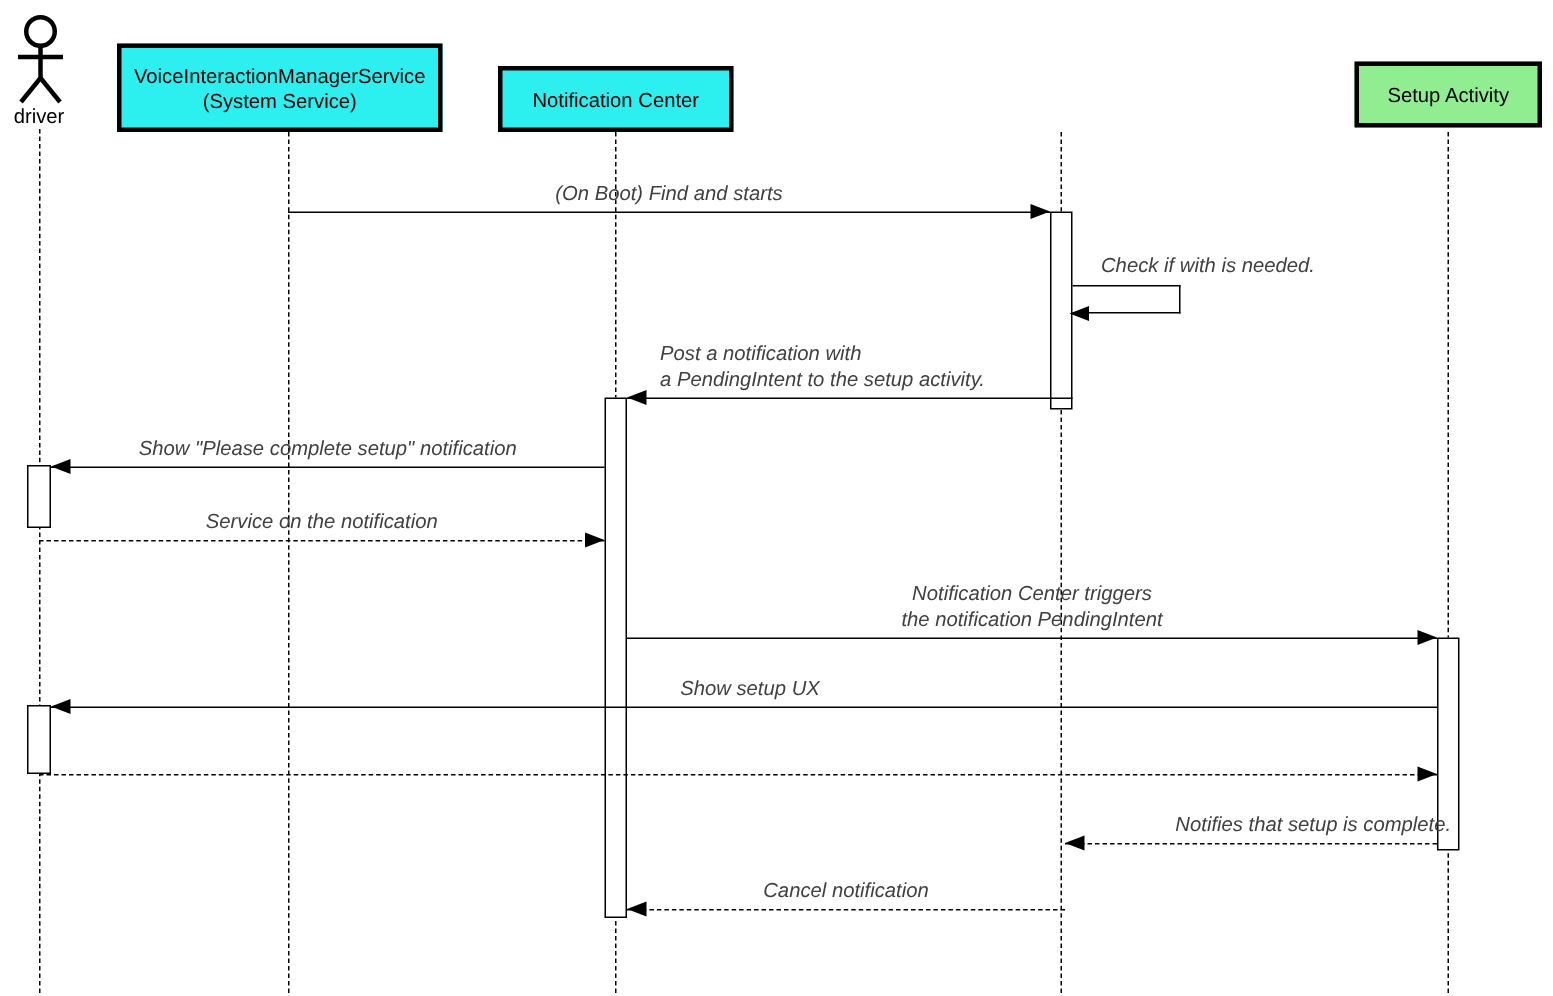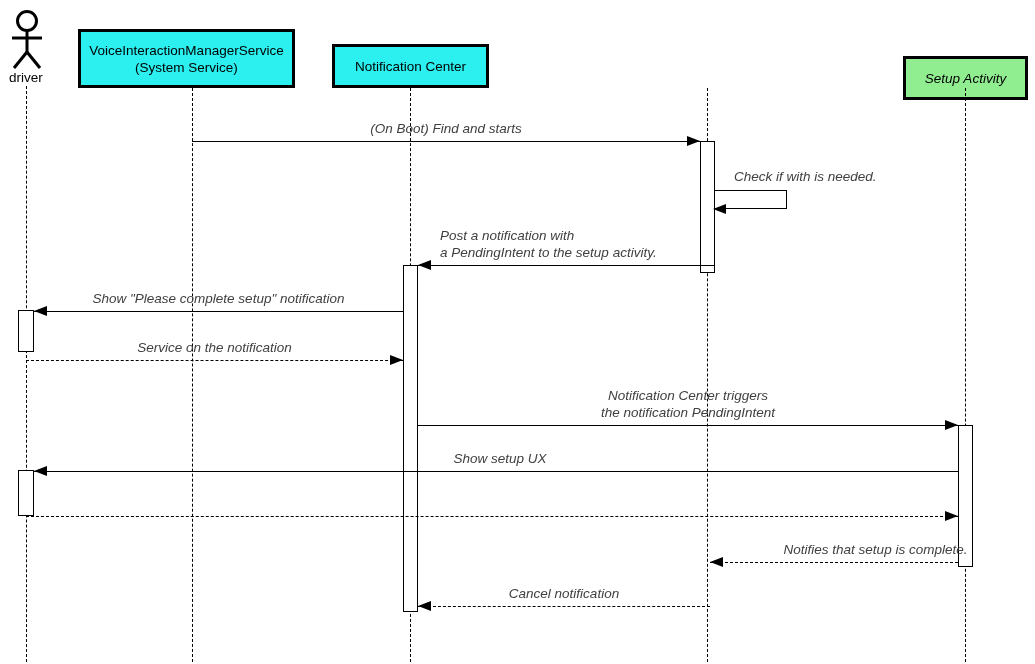--- a/index.html
+++ b/index.html
@@ -125,21 +125,21 @@
   <div class="pbox cyan" style="left:78px; top:29px; width:217px; height:59px;">
     <span>VoiceInteractionManagerService
 (System Service)</span>
   </div>
 
   <div class="pbox cyan" style="left:332px; top:44px; width:157px; height:44px;text-align:right;">
     <span>Notification Center</span>
   </div>
 
 
-  <div class="pbox green" style="left:903px; top:56px; width:125px; height:44px;font-style:italic;">
+  <div class="pbox green" style="left:903px; top:41px; width:125px; height:44px;">
     <span>Setup Activity</span>
   </div>
 
   <div class="lifeline" style="left:26px; top:86px; height:576px;"></div>
   <div class="lifeline" style="left:192px; top:88px; height:574px;"></div>
   <div class="lifeline" style="left:410px; top:88px; height:574px;"></div>
   <div class="lifeline" style="left:707px; top:88px; height:574px;"></div>
   <div class="lifeline" style="left:965px; top:88px; height:574px;"></div>
 
   <div class="activation" style="left:700px; top:141px; width:15px; height:132px;"></div>

